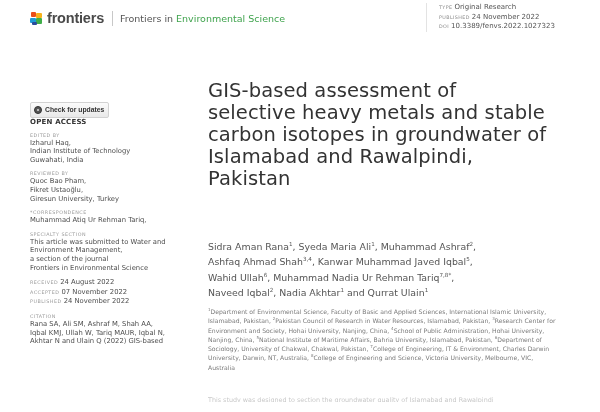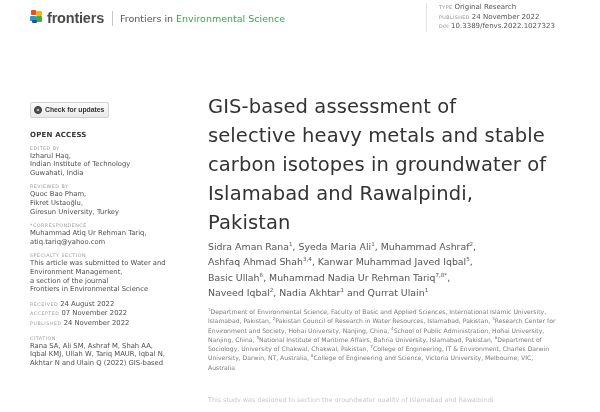--- a/index.html
+++ b/index.html
@@ -2,21 +2,21 @@
 <html><head>
 <meta charset="utf-8">
 <style>
   html, body { margin: 0; padding: 0; background: #ffffff; }
   body {
     width: 600px; height: 412px; overflow: hidden; position: relative;
     font-family: "DejaVu Sans", "Liberation Sans", sans-serif; color: #444;
   }
   
   .header { position: absolute; left: 30px; top: 8px; height: 20px; display: flex; align-items: center; }
-  .logo { display: flex; align-items: flex-start; }
+  .logo { display: flex; align-items: center; }
   .logo-mark { width: 13px; height: 13px; position: relative; margin-right: 4px; }
   .logo-mark span { position: absolute; display: block; }
   .lm1 { left: 1px; top: 0; width: 5px; height: 5px; background: #e94e1b; border-radius: 1px; }
   .lm2 { left: 6px; top: 1px; width: 6px; height: 5px; background: #f7b21b; border-radius: 1px; }
   .lm3 { left: 0; top: 6px; width: 6px; height: 5px; background: #1f9bd7; border-radius: 1px; }
   .lm4 { left: 6px; top: 6px; width: 6px; height: 6px; background: #3fae49; border-radius: 1px; }
   .lm5 { left: 2px; top: 10px; width: 5px; height: 3px; background: #2a4c9a; border-radius: 1px; }
   .logo-text { font-family: "Liberation Sans", sans-serif; font-weight: bold; font-size: 14.5px; color: #4a4a4a; letter-spacing: -0.2px; }
   .hdr-divider { width: 1px; height: 15px; background: #c8c8c8; margin: 0 7px 0 8px; }
   .journal { font-size: 9.5px; color: #555; }
@@ -28,29 +28,29 @@
 
   
   .left { position: absolute; left: 30px; top: 102px; width: 170px; font-size: 6.8px; line-height: 8.6px; color: #4d4d4d; }
   .cfu {
     display: inline-flex; align-items: center; height: 14px; padding: 0 4px 0 3px;
     background: linear-gradient(#fbfbfb, #e9e9e9); border: 1px solid #d2d2d2; border-radius: 2px;
     font-family: "Liberation Sans", sans-serif; font-weight: bold; font-size: 6.8px; color: #333;
   }
   .cfu-icon { width: 8px; height: 8px; border-radius: 50%; background: #555; margin-right: 3px; position: relative; border: 1px solid #333; box-sizing: border-box; }
   .cfu-icon::after { content: ""; position: absolute; left: 2px; top: 2px; width: 2px; height: 2px; background: #ddd; border-radius: 50%; }
-  .oa { margin-top: 13px; font-weight: bold; font-size: 7px; color: #333; letter-spacing: 0.2px; }
+  .oa { font-weight: bold; font-size: 7px; color: #333; letter-spacing: 0.2px; }
   .sec-label { font-size: 4.8px; letter-spacing: 0.5px; color: #999; text-transform: uppercase; margin-top: 6px; line-height: 7px; }
   .sec-label.first { margin-top: 5px; }
   .dates { margin-top: 6px; }
   .dates .k { font-size: 4.8px; letter-spacing: 0.5px; color: #999; text-transform: uppercase; margin-right: 2px; }
   .dates .row { line-height: 8.6px; }
 
   
-  .title { position: absolute; left: 208px; top: 92px; width: 340px; font-size: 19.5px; line-height: 29px; color: #333; letter-spacing: 0.1px; }
+  .title { position: absolute; left: 208px; top: 80px; width: 340px; font-size: 19.5px; line-height: 22px; color: #333; letter-spacing: 0.1px; }
   .authors { position: absolute; left: 208px; top: 239px; width: 390px; font-size: 9.4px; line-height: 15.3px; color: #555; }
   .authors sup { font-size: 5.6px; vertical-align: 4px; line-height: 0; }
   .affil { position: absolute; left: 208px; top: 307px; width: 352px; font-size: 6.1px; line-height: 9.3px; color: #7a7a7a; }
   .affil sup { font-size: 4px; vertical-align: 3px; line-height: 0; }
   .abstract-fade { position: absolute; left: 208px; top: 396px; width: 352px; height: 6px; color: #999; font-size: 6.4px; overflow: hidden; opacity: 0.55; filter: blur(0.6px); white-space: nowrap; }
 </style>
 </head>
 <body>
 
 <div class="header">
@@ -93,21 +93,20 @@
   <div class="sec-label">REVIEWED BY</div>
   <div>
     <div>Quoc Bao Pham,</div>
     <div>Fikret Ustaoğlu,</div>
     <div>Giresun University, Turkey</div>
   </div>
 
   <div class="sec-label">*CORRESPONDENCE</div>
   <div>
     <div>Muhammad Atiq Ur Rehman Tariq,</div>
-    <div>atiq.tariq@yahoo.com</div>
   </div>
 
   <div class="sec-label">SPECIALTY SECTION</div>
   <div>
     <div>This article was submitted to Water and</div>
     <div>Environment Management,</div>
     <div>a section of the journal</div>
     <div>Frontiers in Environmental Science</div>
   </div>
 
@@ -123,21 +122,21 @@
     <div>Iqbal KMJ, Ullah W, Tariq MAUR, Iqbal N,</div>
     <div>Akhtar N and Ulain Q (2022) GIS-based</div>
   </div>
 </div>
 
 <div class="title">GIS-based assessment of selective heavy metals and stable carbon isotopes in groundwater of Islamabad and Rawalpindi, Pakistan</div>
 
 <div class="authors">
   <span><span>Sidra Aman Rana</span><sup>1</sup></span><span>, </span><span><span>Syeda Maria Ali</span><sup>1</sup></span><span>, </span><span><span>Muhammad Ashraf</span><sup>2</sup></span><span>,</span><br>
   <span><span>Ashfaq Ahmad Shah</span><sup>3,4</sup></span><span>, </span><span><span>Kanwar Muhammad Javed Iqbal</span><sup>5</sup></span><span>,</span><br>
-  <span><span>Basic Ullah</span><sup>6</sup></span><span>, </span><span><span>Muhammad Nadia Ur Rehman Tariq</span><sup>7,8*</sup></span><span>,</span><br>
+  <span><span>Wahid Ullah</span><sup>6</sup></span><span>, </span><span><span>Muhammad Nadia Ur Rehman Tariq</span><sup>7,8*</sup></span><span>,</span><br>
   <span><span>Naveed Iqbal</span><sup>2</sup></span><span>, </span><span><span>Nadia Akhtar</span><sup>1</sup></span><span> and </span><span><span>Qurrat Ulain</span><sup>1</sup></span>
 </div>
 
 <div class="affil">
   <sup>1</sup><span>Department of Environmental Science, Faculty of Basic and Applied Sciences, International Islamic University, Islamabad, Pakistan, </span><sup>2</sup><span>Pakistan Council of Research in Water Resources, Islamabad, Pakistan, </span><sup>3</sup><span>Research Center for Environment and Society, Hohai University, Nanjing, China, </span><sup>4</sup><span>School of Public Administration, Hohai University, Nanjing, China, </span><sup>5</sup><span>National Institute of Maritime Affairs, Bahria University, Islamabad, Pakistan, </span><sup>6</sup><span>Department of Sociology, University of Chakwal, Chakwal, Pakistan, </span><sup>7</sup><span>College of Engineering, IT &amp; Environment, Charles Darwin University, Darwin, NT, Australia, </span><sup>8</sup><span>College of Engineering and Science, Victoria University, Melbourne, VIC, Australia</span>
 </div>
 
 <div class="abstract-fade">This study was designed to section the groundwater quality of Islamabad and Rawalpindi</div>
 
 </body></html>

